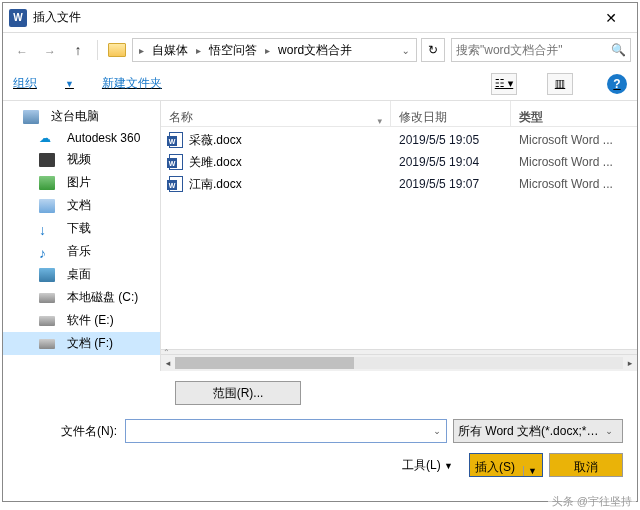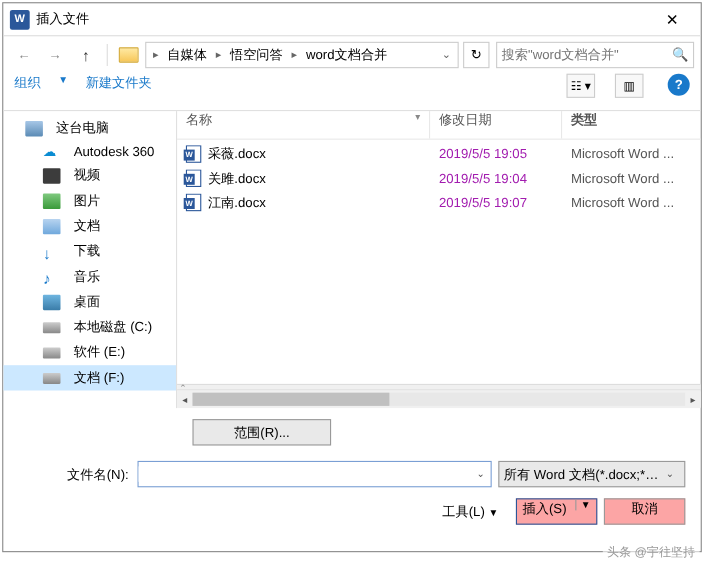--- a/index.html
+++ b/index.html
@@ -15,21 +15,21 @@
 .nav-up { font-size: 14px; }
 .separator { width: 1px; height: 20px; background: #ddd; margin: 0 4px; }
 .folder-icon { width: 18px; height: 14px; background: linear-gradient(#ffe9a2, #f7c759); border: 1px solid #d4a935; border-radius: 1px; margin: 0 4px; }
 .breadcrumb { flex: 1; height: 24px; border: 1px solid #ccc; display: flex; align-items: center; padding: 0 4px; background: #fff; }
 .bc-item { padding: 0 6px; cursor: pointer; }
 .bc-arrow { color: #666; font-size: 10px; padding: 0 2px; }
 .bc-refresh { width: 24px; height: 24px; border: 1px solid #ccc; display: flex; align-items: center; justify-content: center; margin-left: 2px; cursor: pointer; }
 .search-box { width: 180px; height: 24px; border: 1px solid #ccc; margin-left: 4px; display: flex; align-items: center; padding: 0 4px; color: #888; }
 .search-box input { border: none; outline: none; flex: 1; font-size: 12px; color: #888; }
 .search-ic { color: #888; margin-right: 4px; }
-.toolbar { height: 34px; display: flex; padding: 0 10px; gap: 16px; border-bottom: 1px solid #e0e0e0; }
+.toolbar { height: 34px; display: flex; align-items: center; padding: 0 10px; gap: 28px; border-bottom: 1px solid #e0e0e0; text-decoration: underline; }
 .tb-link { color: #1979ca; cursor: pointer; }
 .tb-spacer { flex: 1; }
 .tb-ic { width: 26px; height: 22px; border: 1px solid #ccc; margin-left: 2px; display: flex; align-items: center; justify-content: center; cursor: pointer; background: #f8f8f8; font-size: 11px; }
 .tb-help { width: 20px; height: 20px; border-radius: 50%; background: #1979ca; color: #fff; display: flex; align-items: center; justify-content: center; font-weight: bold; margin-left: 6px; cursor: pointer; }
 .main { display: flex; height: 270px; }
 .sidebar { width: 158px; border-right: 1px solid #e0e0e0; overflow-y: auto; padding: 4px 0; }
 .sb-item { display: flex; align-items: center; padding: 3px 6px 3px 20px; gap: 12px; cursor: pointer; }
 .sb-item.sel { background: #cce8ff; }
 .sb-item.lvl2 { padding-left: 36px; }
 .sb-ic { width: 16px; height: 14px; flex-shrink: 0; }
@@ -38,30 +38,30 @@
 .ic-cloud { font-size: 12px; color: #0a8cd2; }
 .ic-video { background: #3c3c3c; border-radius: 1px; }
 .ic-img { background: linear-gradient(#7fc97f, #3a9a3a); border-radius: 1px; }
 .ic-doc { background: linear-gradient(#b8d4f0, #6fa8dc); border-radius: 1px; }
 .ic-down { color: #1979ca; font-size: 14px; font-weight: bold; }
 .ic-music { color: #1979ca; font-size: 14px; }
 .ic-desk { background: linear-gradient(#6eb5e0, #3a7ca8); border-radius: 1px; }
 .ic-disk { background: linear-gradient(#ccc, #888); border-radius: 1px; width: 16px; height: 10px; }
 .filepane { flex: 1; display: flex; flex-direction: column; }
 .fp-header { display: flex; height: 26px; border-bottom: 1px solid #e8e8e8; }
-.fp-col { display: flex; align-items: flex-start; padding: 0 8px; border-right: 1px solid #e8e8e8; cursor: pointer; color: #555; }
+.fp-col { display: flex; align-items: flex-end; padding: 0 8px; border-right: 1px solid #e8e8e8; cursor: pointer; color: #555; }
 .fp-col.name { width: 230px; }
 .fp-col.date { width: 120px; }
 .fp-col.type { flex: 1; border-right: none; font-weight: bold; }
 .sort-ic { margin-left: auto; font-size: 9px; color: #888; }
 .fp-rows { flex: 1; overflow: auto; padding: 2px 0; }
 .fp-row { display: flex; align-items: center; height: 22px; cursor: pointer; }
 .fp-cell { padding: 0 8px; overflow: hidden; white-space: nowrap; text-overflow: ellipsis; }
 .fp-cell.name { width: 230px; display: flex; align-items: center; gap: 6px; }
-.fp-cell.date { width: 120px; color: #a21caf; }
+.fp-cell.date { width: 120px; color: #0f172a; }
 .fp-cell.type { flex: 1; color: #555; }
 .doc-icon { width: 14px; height: 16px; background: #fff; border: 1px solid #2b579a; position: relative; flex-shrink: 0; }
 .doc-icon::after { content: "W"; position: absolute; left: -3px; top: 3px; width: 10px; height: 10px; background: #2b579a; color: #fff; font-size: 7px; font-weight: bold; display: flex; align-items: center; justify-content: center; }
 .split-h { height: 6px; background: #f0f0f0; border-top: 1px solid #ddd; border-bottom: 1px solid #ddd; cursor: row-resize; display: flex; align-items: center; }
 .split-grip { margin-left: 2px; font-size: 8px; color: #888; }
 .hscroll { height: 16px; background: #f0f0f0; display: flex; align-items: center; padding: 0 14px; position: relative; }
 .hscroll-track { flex: 1; height: 12px; background: #e8e8e8; position: relative; }
 .hscroll-thumb { position: absolute; left: 0; width: 40%; height: 100%; background: #c0c0c0; }
 .hscroll-arr { position: absolute; width: 14px; height: 14px; display: flex; align-items: center; justify-content: center; font-size: 9px; color: #555; background: #f0f0f0; }
 .hscroll-arr.l { left: 0; }
@@ -71,21 +71,21 @@
 .form-label { width: 158px; text-align: right; padding-right: 8px; }
 .range-input { width: 126px; height: 22px; border: 1px solid #bbb; background: #fff; }
 .range-btn { width: 126px; height: 24px; border: 1px solid #999; background: #e9e9e9; cursor: pointer; font-size: 12px; }
 .filename-combo { flex: 1; height: 24px; border: 1px solid #7a9fd4; display: flex; align-items: center; background: #fff; }
 .filename-combo input { flex: 1; border: none; outline: none; padding: 0 4px; font-size: 12px; }
 .combo-arr { width: 18px; text-align: center; color: #555; font-size: 9px; cursor: pointer; }
 .filter-combo { width: 170px; height: 24px; border: 1px solid #999; background: #e9e9e9; display: flex; align-items: center; margin-left: 6px; padding: 0 4px; cursor: pointer; overflow: hidden; }
 .filter-text { flex: 1; white-space: nowrap; overflow: hidden; text-overflow: ellipsis; }
 .action-row { display: flex; justify-content: flex-end; align-items: center; gap: 6px; margin-top: 10px; }
 .tools-btn { padding: 3px 10px; cursor: pointer; }
-.btn { min-width: 74px; height: 24px; border: 1px solid #999; background: #fca5a5; cursor: pointer; font-size: 12px; display: flex; align-items: flex-start; justify-content: center; gap: 4px; }
+.btn { min-width: 74px; height: 24px; border: 1px solid #999; background: #eab308; cursor: pointer; font-size: 12px; display: flex; align-items: flex-end; justify-content: center; gap: 4px; }
 .btn.primary { border: 1px solid #2b579a; }
 .btn-arr { font-size: 9px; border-left: 1px solid #999; padding-left: 4px; margin-left: 4px; }
 .watermark { position: absolute; right: 4px; bottom: 0; font-size: 11px; color: #999; background: rgba(255,255,255,0.6); padding: 1px 4px; }
 </style>
 </head>
 <body>
 
 <div class="window">
 
   <div class="titlebar">

